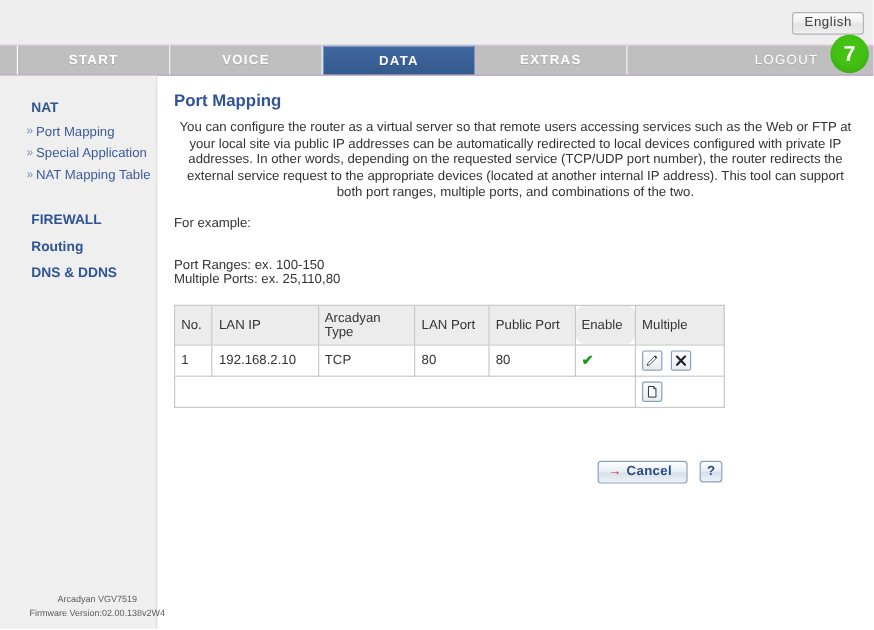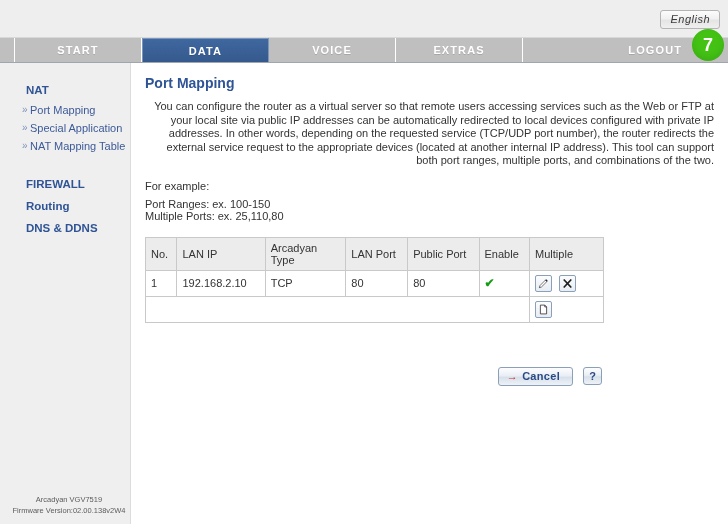--- a/index.html
+++ b/index.html
@@ -30,21 +30,20 @@
     top: 10px;
     padding: 2px 9px 3px 9px;
     font-size: 11px;
     color: #3a3a3a;
     background: linear-gradient(to bottom, #fcfcfc 0%, #f0f0f0 48%, #e4e4e4 52%, #efefef 100%);
     border: 1px solid #b4b4b4;
     border-radius: 3px;
     line-height: 12px;
     letter-spacing: 0.5px;
     cursor: pointer;
-    font-style: italic;
   }
 
   
   .nav-bar {
     position: relative;
     height: 25px;
     background: #f0abfc;
     display: flex;
     align-items: stretch;
     border-bottom: 1px solid #9fa6ae;
@@ -77,21 +76,21 @@
     color: #ffffff;
   }
   .nav-logout {
     flex: 1;
     display: flex;
     align-items: center;
     justify-content: flex-end;
     padding-right: 46px;
     color: #ffffff;
     font-size: 11px;
-    font-weight: bold;
+    font-weight: normal;
     letter-spacing: 1.1px;
     background: #bfbfbf;
     cursor: pointer;
     text-shadow: 0 1px 0 rgba(0,0,0,0.12);
     box-sizing: border-box;
   }
   .badge {
     position: absolute;
     right: 4px;
     top: -9px;
@@ -144,21 +143,21 @@
     position: absolute;
     left: 22px;
     color: #7e93b8;
     font-size: 10px;
   }
   .side-sub.current { font-weight: normal; }
 
   .footer {
     position: absolute;
     bottom: 8px;
-    left: 4px;
+    left: 16px;
     width: 100%;
     text-align: center;
     color: #5c5c5c;
     font-size: 7.5px;
     line-height: 11px;
   }
 
   
   .main {
     flex: 1;
@@ -170,25 +169,25 @@
     color: #2f5496;
     font-size: 14px;
     font-weight: bold;
     margin: 0 0 9px 0;
   }
   .desc {
     color: #333333;
     font-size: 11px;
     line-height: 13.5px;
     margin: 0 0 12px 0;
-    text-align: right;
+    text-align: center;
   }
   .example-label {
     font-size: 11px;
-    margin: 0 0 6px 0;
+    margin: 0 0 23px 0;
   }
   .example-lines {
     font-size: 11px;
     line-height: 12.5px;
     margin: 0 0 14px 0;
   }
 
   
   table.pm {
     border-collapse: collapse;
@@ -210,21 +209,21 @@
     padding: 4px 5px;
     height: 14px;
     color: #333333;
     background: #ffffff;
   }
   .col-no      { width: 22px; }
   .col-lanip   { width: 83px; margin-top: 28px; }
   .col-proto   { width: 80px; }
   .col-lanport { width: 64px; }
   .col-pubport { width: 74px; }
-  .col-enable  { width: 42px; }
+  .col-enable  { width: 42px; border-radius: 10px; }
   .col-config  { width: 74px; }
 
   .check {
     color: #159c16;
     font-size: 12px;
     font-weight: bold;
   }
   .icon-btn {
     display: inline-flex;
     align-items: center;
@@ -287,22 +286,22 @@
 </head>
 <body>
 
 <div class="top-header">
   <div class="lang-button">English</div>
 </div>
 
 <div class="nav-bar">
   <div class="nav-spacer-left"></div>
   <div class="nav-tab">START</div>
+  <div class="nav-tab">VOICE</div>
   <div class="nav-tab active">DATA</div>
-  <div class="nav-tab">VOICE</div>
   <div class="nav-tab">EXTRAS</div>
   <div class="nav-logout">LOGOUT</div>
   <div class="badge">7</div>
 </div>
 
 <div class="layout">
 
   <div class="sidebar">
 
     <div class="side-group">

